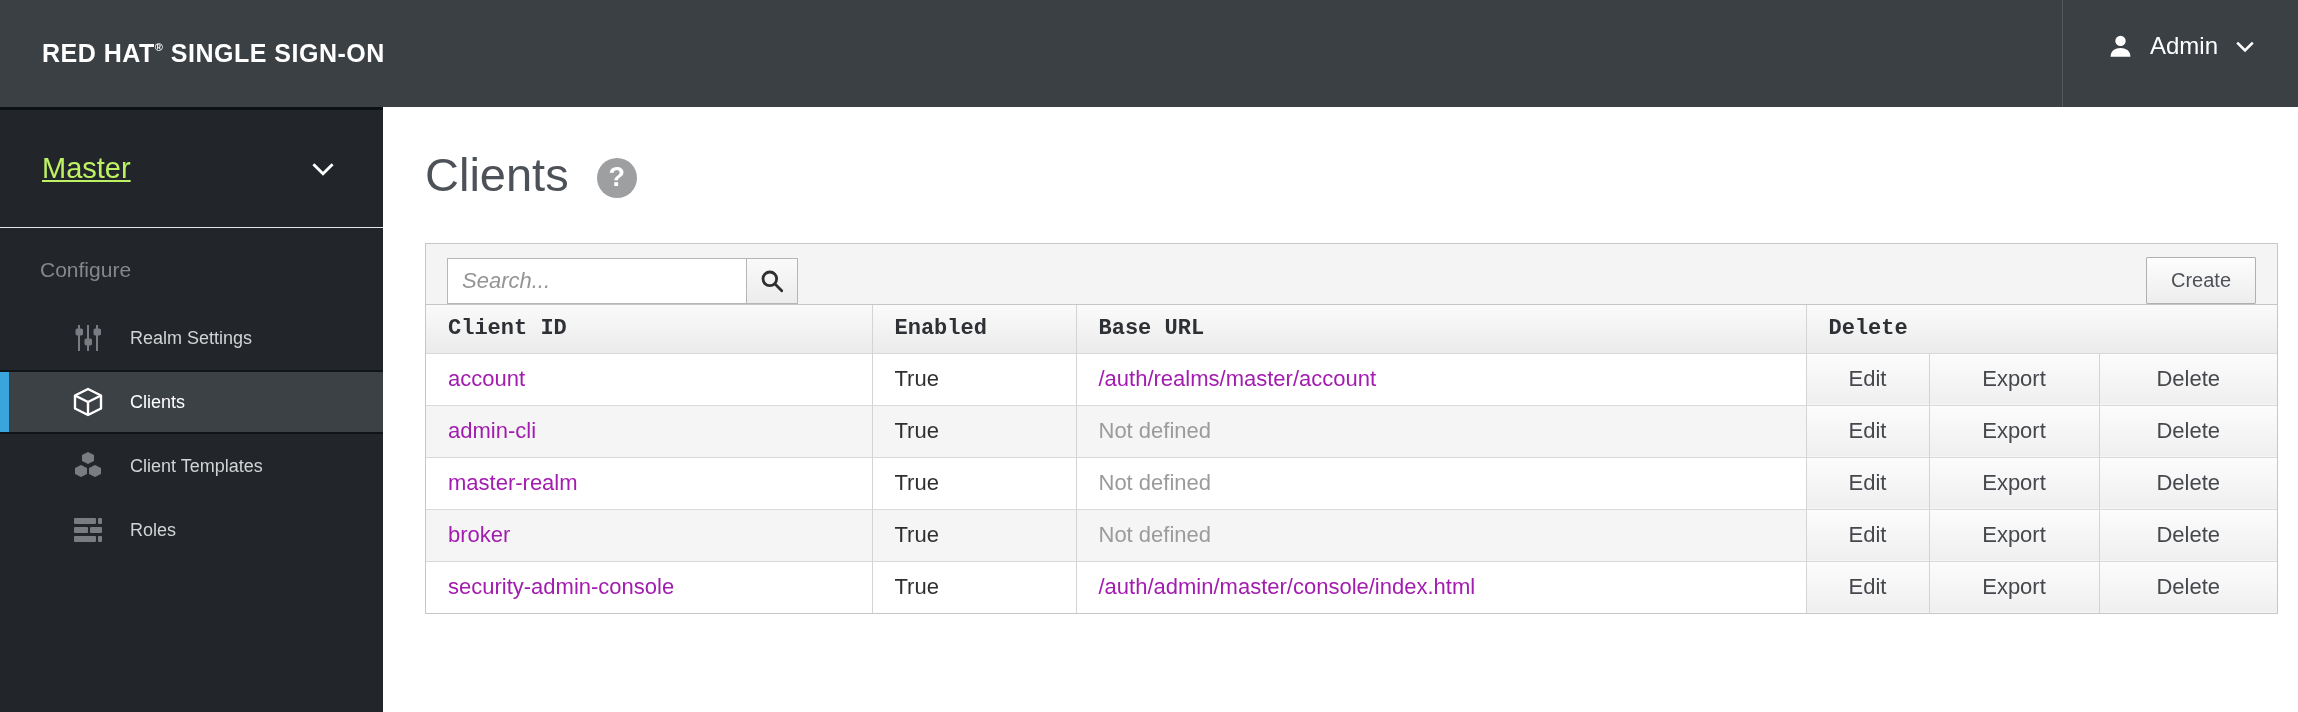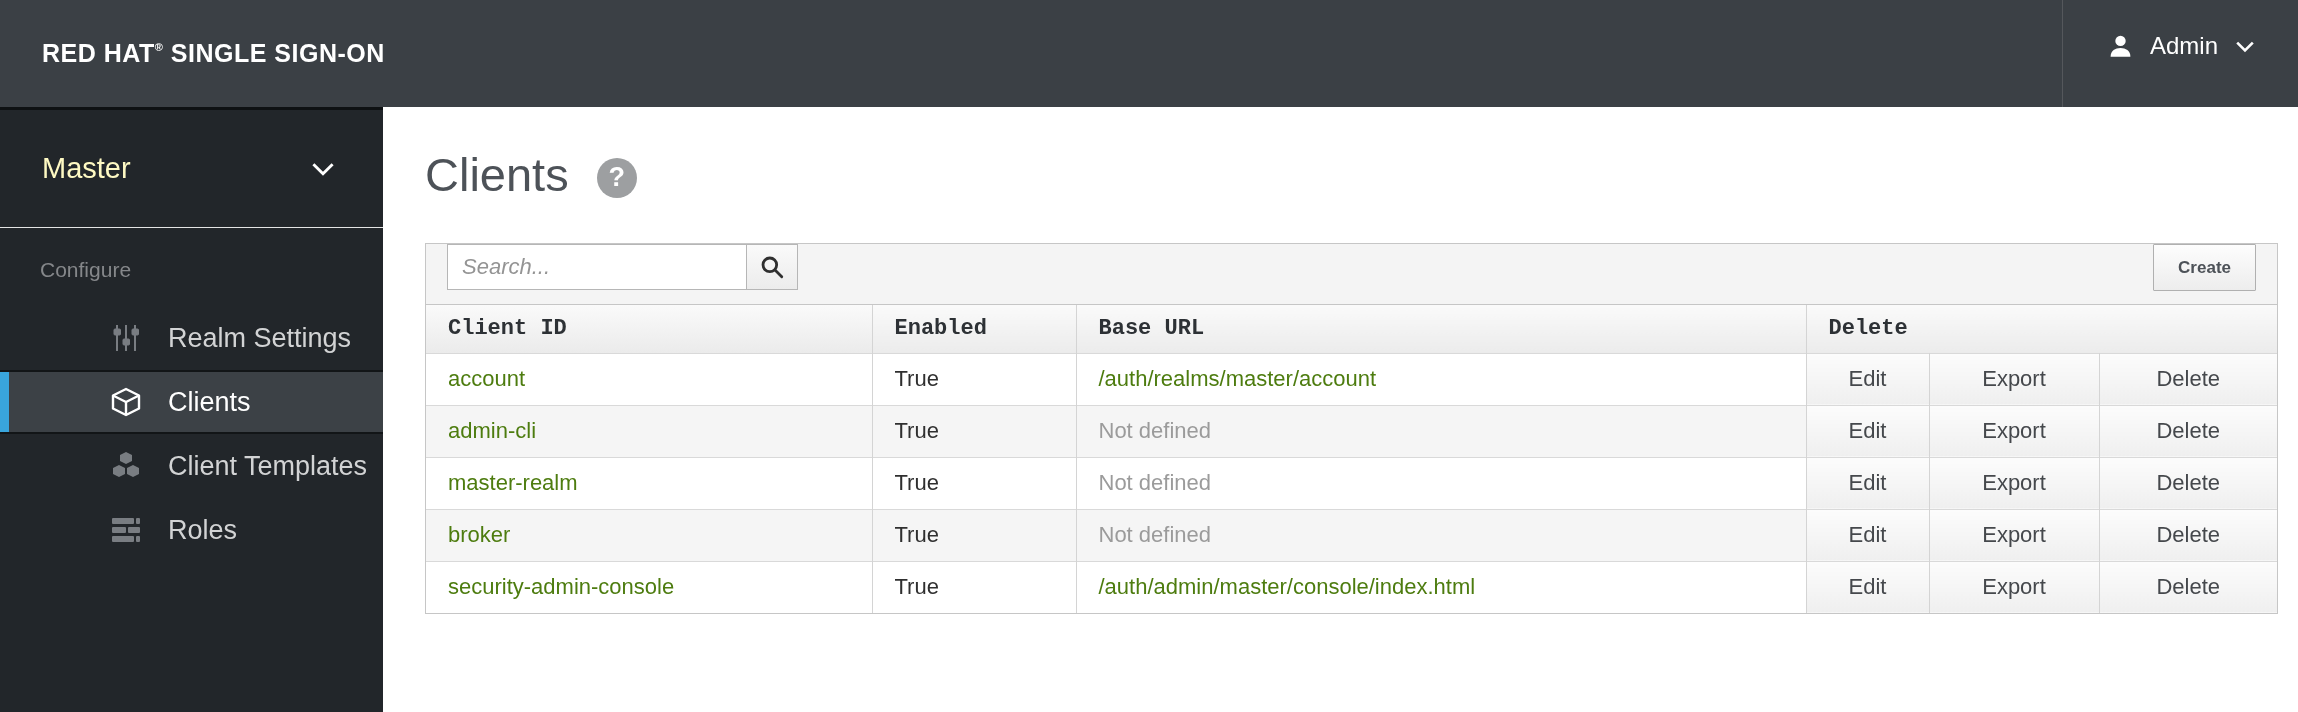--- a/index.html
+++ b/index.html
@@ -25,25 +25,25 @@
 
   
   .sidebar {
     position:absolute; top:107px; left:0; width:383px; height:605px;
     background:#22262a; border-top:3px solid #0e1113;
   }
   .realm-row {
     height:118px; display:flex; align-items:center; justify-content:space-between;
     padding:0 46px 0 42px; border-bottom:1px solid #e4e4e4; cursor:pointer;
   }
-  .realm-name { color:#fef9c3; font-size:29px; }
+  .realm-name { color:#bef264; font-size:29px;text-decoration:underline; }
   .section-label { color:#85878a; font-size:21px; margin:30px 0 24px 40px; }
   .nav-item {
-    height:64px; display:flex; align-items:center; padding-left:108px;
-    color:#d2d3d4; font-size:27px; cursor:pointer; position:relative;
+    height:64px; display:flex; align-items:center; padding-left:70px;
+    color:#d2d3d4; font-size:18px; cursor:pointer; position:relative;
   }
   .nav-item .nicon { width:36px; display:flex; justify-content:center; margin-right:24px; color:#797d82; }
   .nav-item.selected {
     background:#3c4146; color:#fff;
     border-top:2px solid #121517; border-bottom:2px solid #121517;
   }
   .nav-item.selected .nicon { color:#fff; }
   .nav-item.selected::before {
     content:""; position:absolute; left:0; top:0; bottom:0; width:9px; background:#39a5dc;
   }
@@ -53,52 +53,52 @@
   .page-title { position:absolute; left:42px; top:40px; display:flex; align-items:center; gap:28px; }
   .page-title h1 { font-size:47px; font-weight:300; color:#4d5258; }
   .help-icon {
     width:40px; height:40px; border-radius:50%; background:#9d9fa1; color:#fff;
     font-size:27px; font-weight:700; display:flex; align-items:center; justify-content:center;
     cursor:pointer; margin-top:6px;
   }
 
   .table-wrap { position:absolute; left:42px; top:136px; width:1853px; border:1px solid #c6c6c6; }
   .toolbar {
-    height:61px; background:#f4f4f4; display:flex; align-items:flex-start;
+    height:61px; background:#f4f4f4; display:flex; align-items:flex-end;
     padding:0 21px; border-bottom:1px solid #c6c6c6;gap:12px;
   }
   .search-group { display:flex; height:46px; }
   .search-input {
     width:300px; height:46px; border:1px solid #b6b6b6; background:#fff;
     font-family:"Liberation Sans", sans-serif; font-style:italic; font-size:22px;
     color:#777; padding:0 14px; outline:none;
   }
   .search-input::placeholder { color:#949494; font-style:italic; }
   .search-btn {
     width:51px; height:46px; border:1px solid #b6b6b6; border-left:none;
     background:linear-gradient(#fafafa,#ececec); display:flex; align-items:center; justify-content:center;
     cursor:pointer;
   }
   .create-btn {
-    margin-left:auto; height:47px; padding:0 24px; font-size:17px; font-weight:700;
+    margin-left:auto; height:47px; padding:0 24px; font-size:20px; font-weight:400;
     color:#4d5258; background:linear-gradient(#fdfdfd,#ededed);
     border:1px solid #b0b0b0; border-radius:1px; cursor:pointer;
     font-family:"Liberation Sans", sans-serif;
   }
 
   table { width:100%; border-collapse:collapse; table-layout:fixed; font-size:22px; }
   th, td { border-right:1px solid #d4d4d4; }
   th:last-child, td:last-child { border-right:none; }
   thead th {
     height:48px; background:linear-gradient(#fafafa,#ebebeb);
     text-align:left; padding-left:22px; font-weight:700; color:#2d3135;font-family:Liberation Mono, monospace;
   }
   tbody td { height:52px; padding-left:22px; border-top:1px solid #d9d9d9; }
   tbody tr:nth-child(even) { background:#f5f5f5; }
-  a.cell-link { color:#4d7c0f; text-decoration:none; cursor:pointer; }
+  a.cell-link { color:#a21caf; text-decoration:none; cursor:pointer; }
   .true-val { color:#2f2f2f; }
   .muted { color:#9b9b9b; }
   td.action-cell {
     text-align:center; padding:8px; background:linear-gradient(#fcfcfc,#efefef);
     color:#45484c; cursor:pointer;
   }
 </style>
 </head>
 <body>
 

